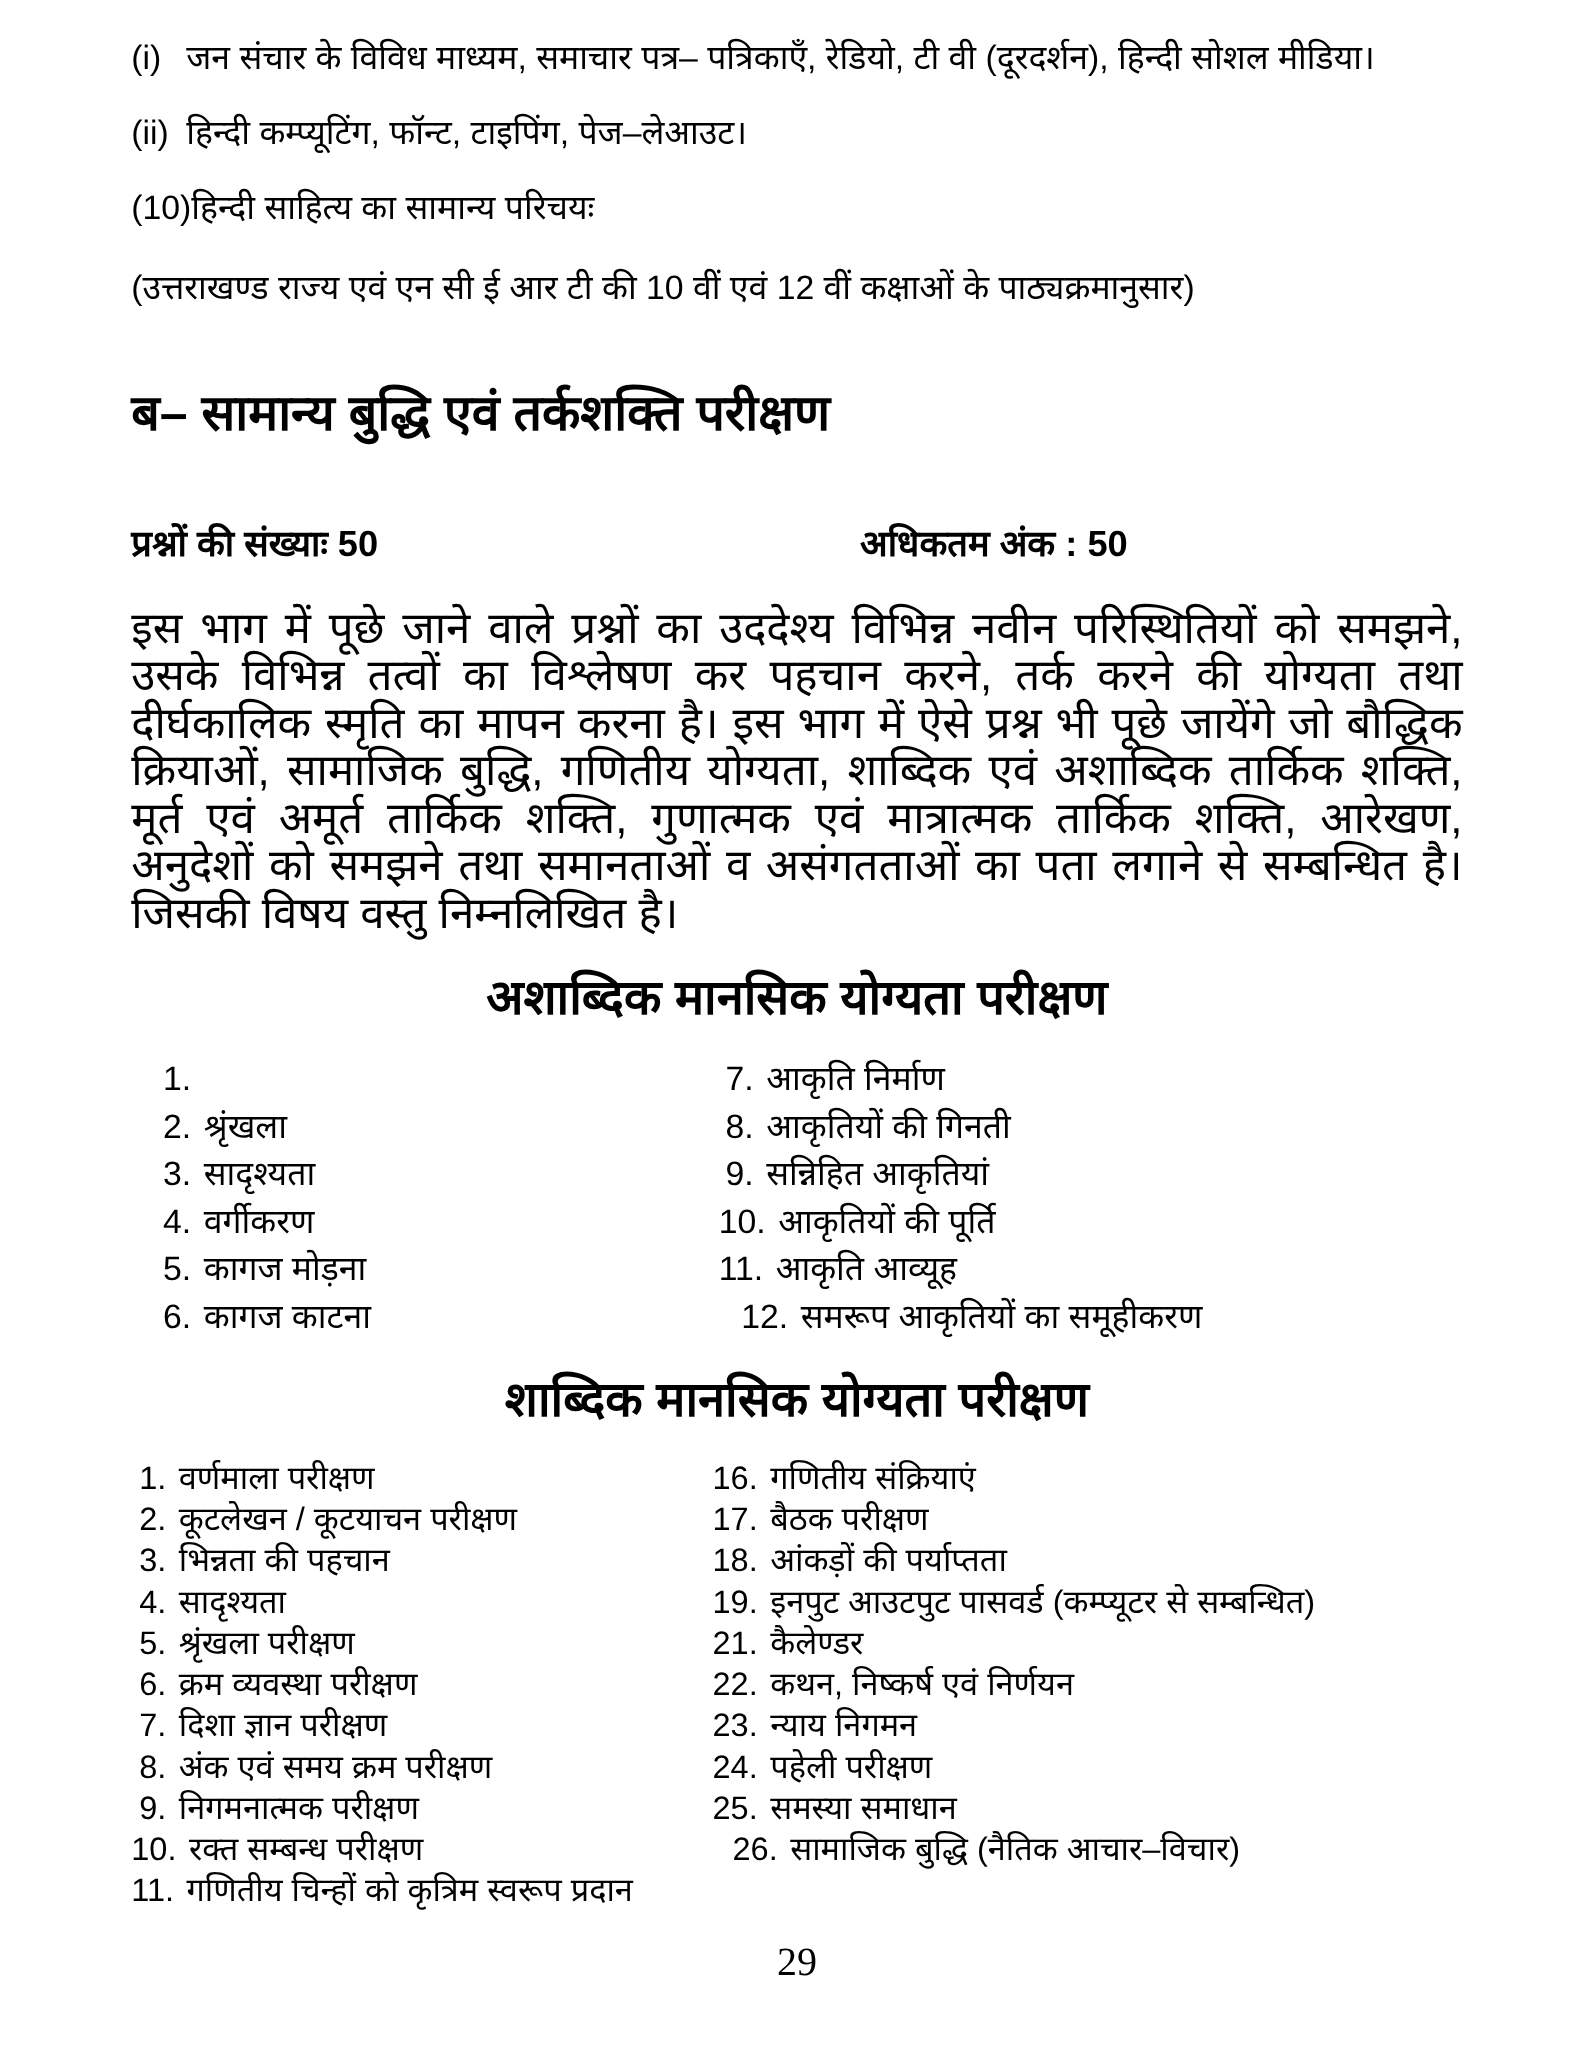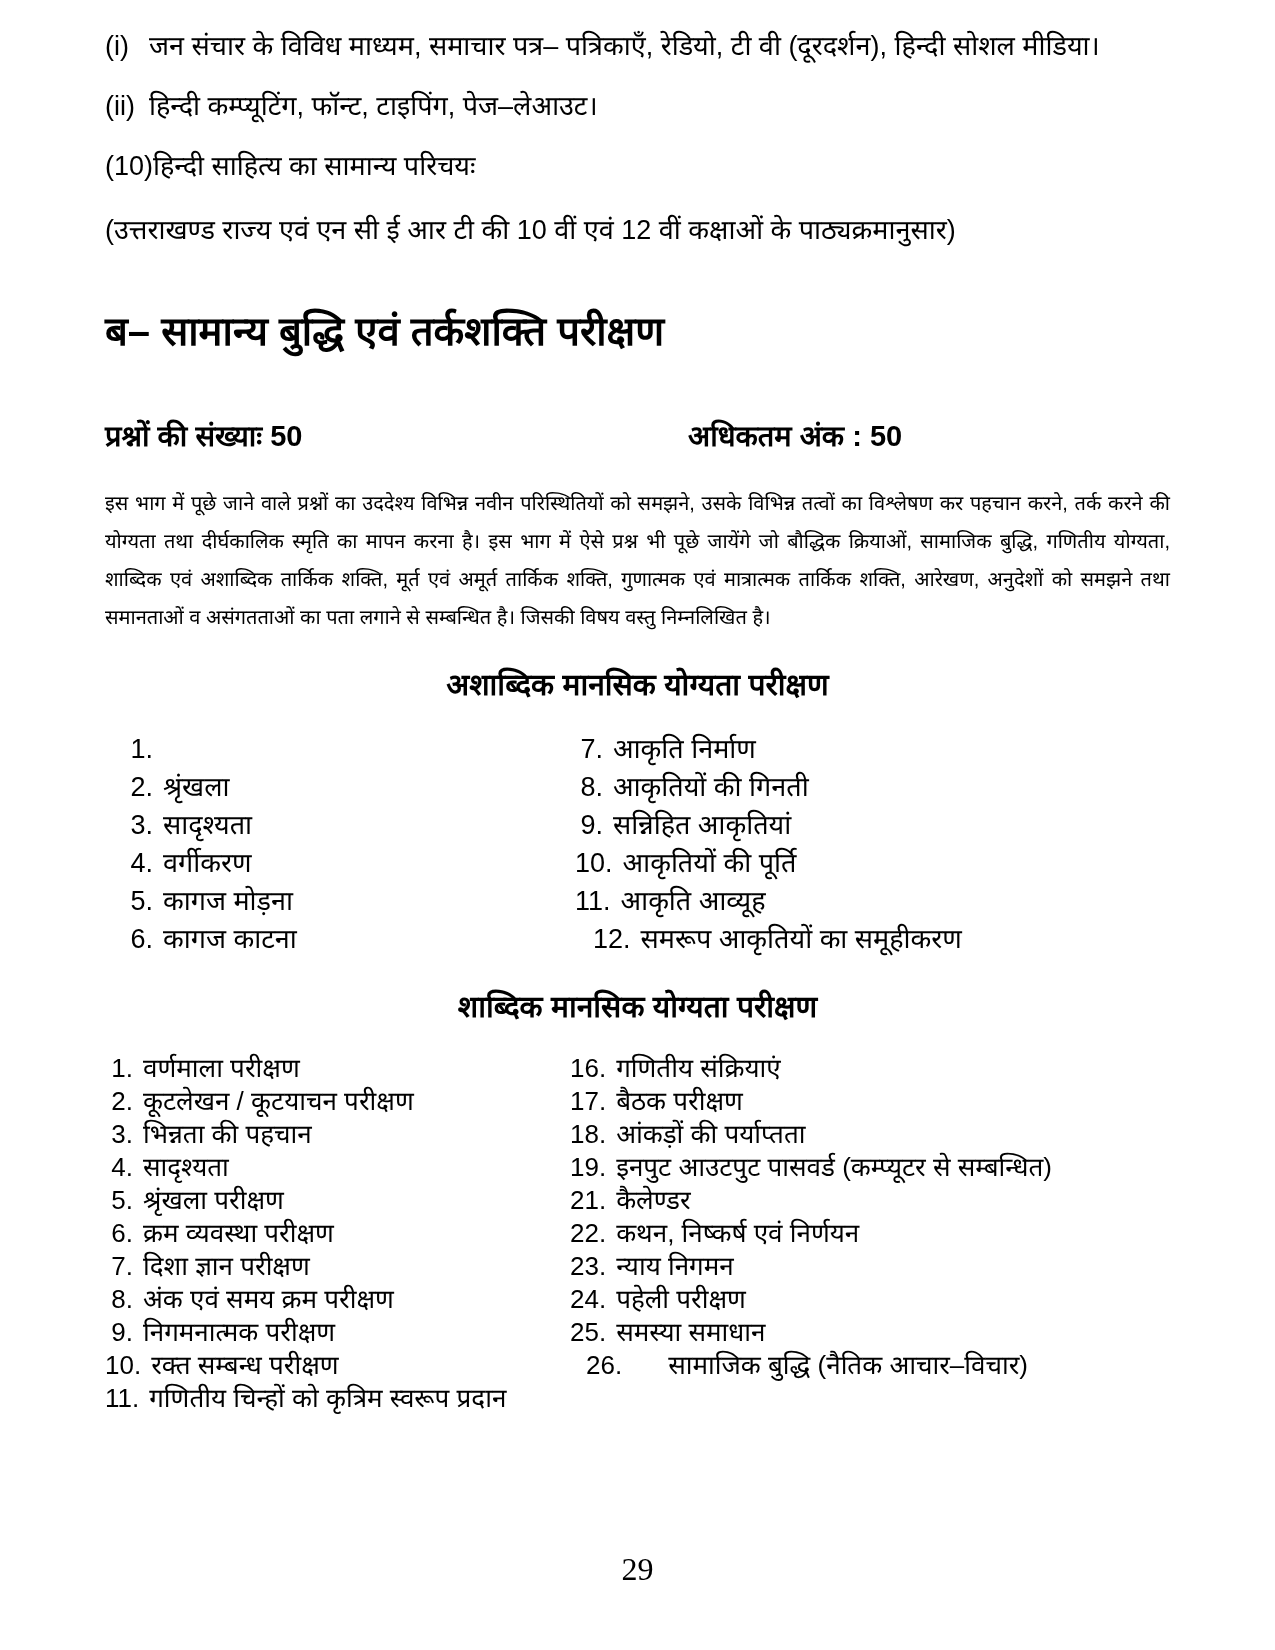--- a/index.html
+++ b/index.html
@@ -33,46 +33,46 @@
   }
   
   .marks-row{
     position:relative;height:40px;
     margin-top:62px;
     font-size:29px;font-weight:bold;line-height:40px;
   }
   .marks-row .right-part{position:absolute;left:583px;top:0;white-space:nowrap;}
   
   .description{
-    font-size:20px;line-height:38px;
+    font-size:35px;line-height:38px;
     text-align:justify;
     margin-top:28px;
   }
   
   .sub-heading{
     text-align:center;font-weight:bold;
-    font-size:30px;line-height:38px;
+    font-size:39px;line-height:38px;
     margin-top:30px;margin-bottom:26px;
   }
   
   .two-col{display:flex;}
   .col{list-style:none;margin:0;padding:0;}
   .col.left1{flex:0 0 470px;padding-left:20px;box-sizing:border-box;}
   .col.right1{flex:1;padding-left:0;}
   .col.left2{flex:0 0 465px;}
   .col.right2{flex:1;}
   .col li{
     display:flex;align-items:flex-start;white-space:nowrap;
   }
   .list1 .col li{font-size:27px;line-height:38px;}
   .list2 .col li{font-size:26px;line-height:33px;}
   .col li .num{flex:0 0 38px;text-align:right;padding-right:10px;box-sizing:border-box;}
   
   .col.right1 li:last-child{padding-left:18px;}
-  .col.right2 li:last-child{padding-left:16px;gap:36px;}
+  .col.right2 li:last-child{padding-left:16px;}
   
   .page-number{
     margin-top:auto;
     padding-bottom:62px;
     text-align:center;
     font-family:"Liberation Serif","DejaVu Serif",serif;
     font-size:32px;
   }
 </style>
 </head>

